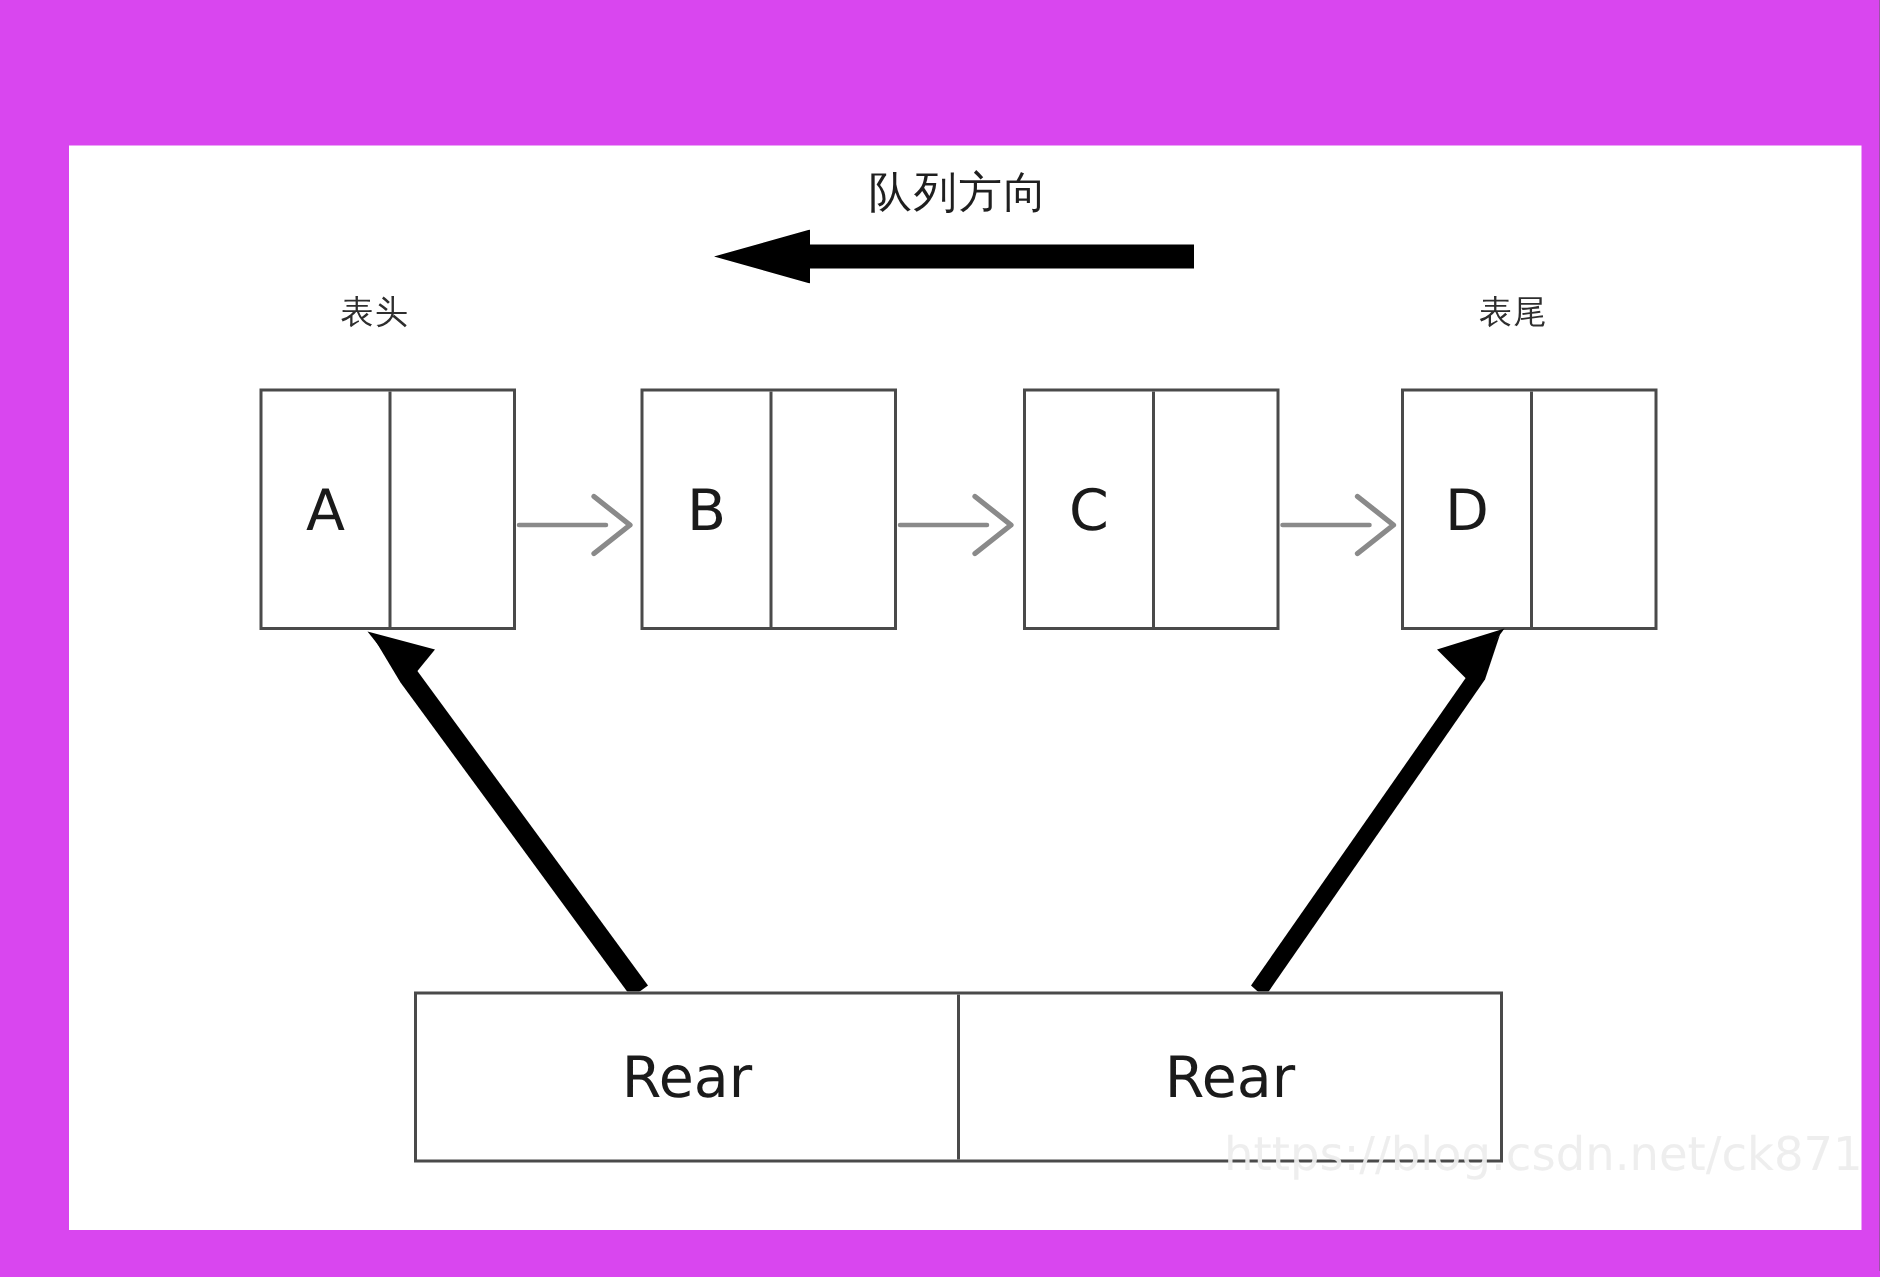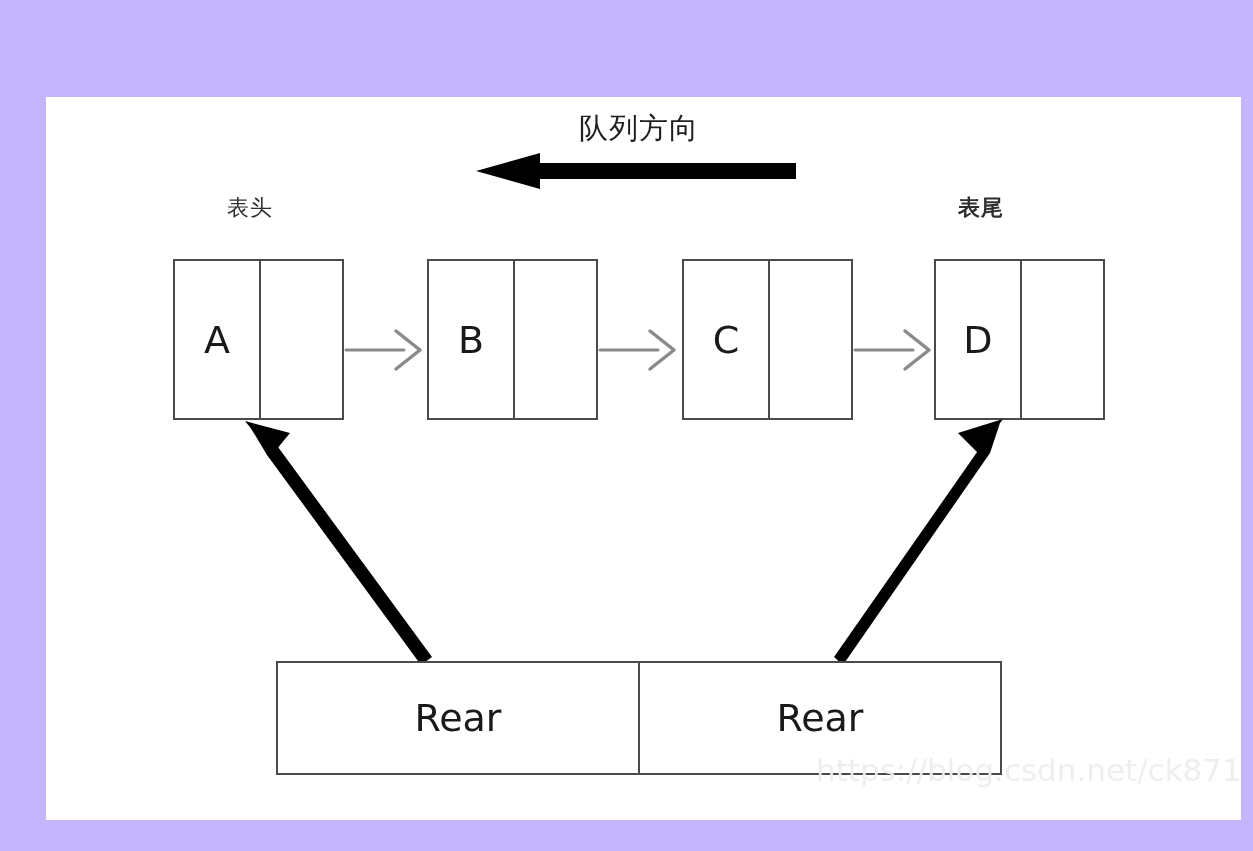--- a/index.html
+++ b/index.html
@@ -10,21 +10,21 @@
   body {
     width: 1253px;
     height: 851px;
     overflow: hidden;
     font-family: "Liberation Sans", sans-serif;
   }
   #stage {
     position: relative;
     width: 1253px;
     height: 851px;
-    background: #c4b5fd;
+    background: #d946ef;
   }
   #canvas {
     position: absolute;
     left: 46px;
     top: 97px;
     width: 1195px;
     height: 723px;
     background: #ffffff;
     overflow: hidden;
   }
@@ -91,21 +91,21 @@
   
   .cn-label {
     position: absolute;
     font-family: "DejaVu Sans", sans-serif;
     font-size: 22px;
     color: #2e2e2e;
     white-space: nowrap;
     letter-spacing: 1px;
   }
   #label-head { left: 181px; top: 96px; }
-  #label-tail { left: 912px; top: 96px; font-weight: bold; }
+  #label-tail { left: 940px; top: 96px; }
 
   #label-direction {
     position: absolute;
     left: 533px;
     top: 12px;
     font-family: "DejaVu Sans", sans-serif;
     font-size: 29px;
     color: #1f1f1f;
     white-space: nowrap;
     letter-spacing: 1px;

